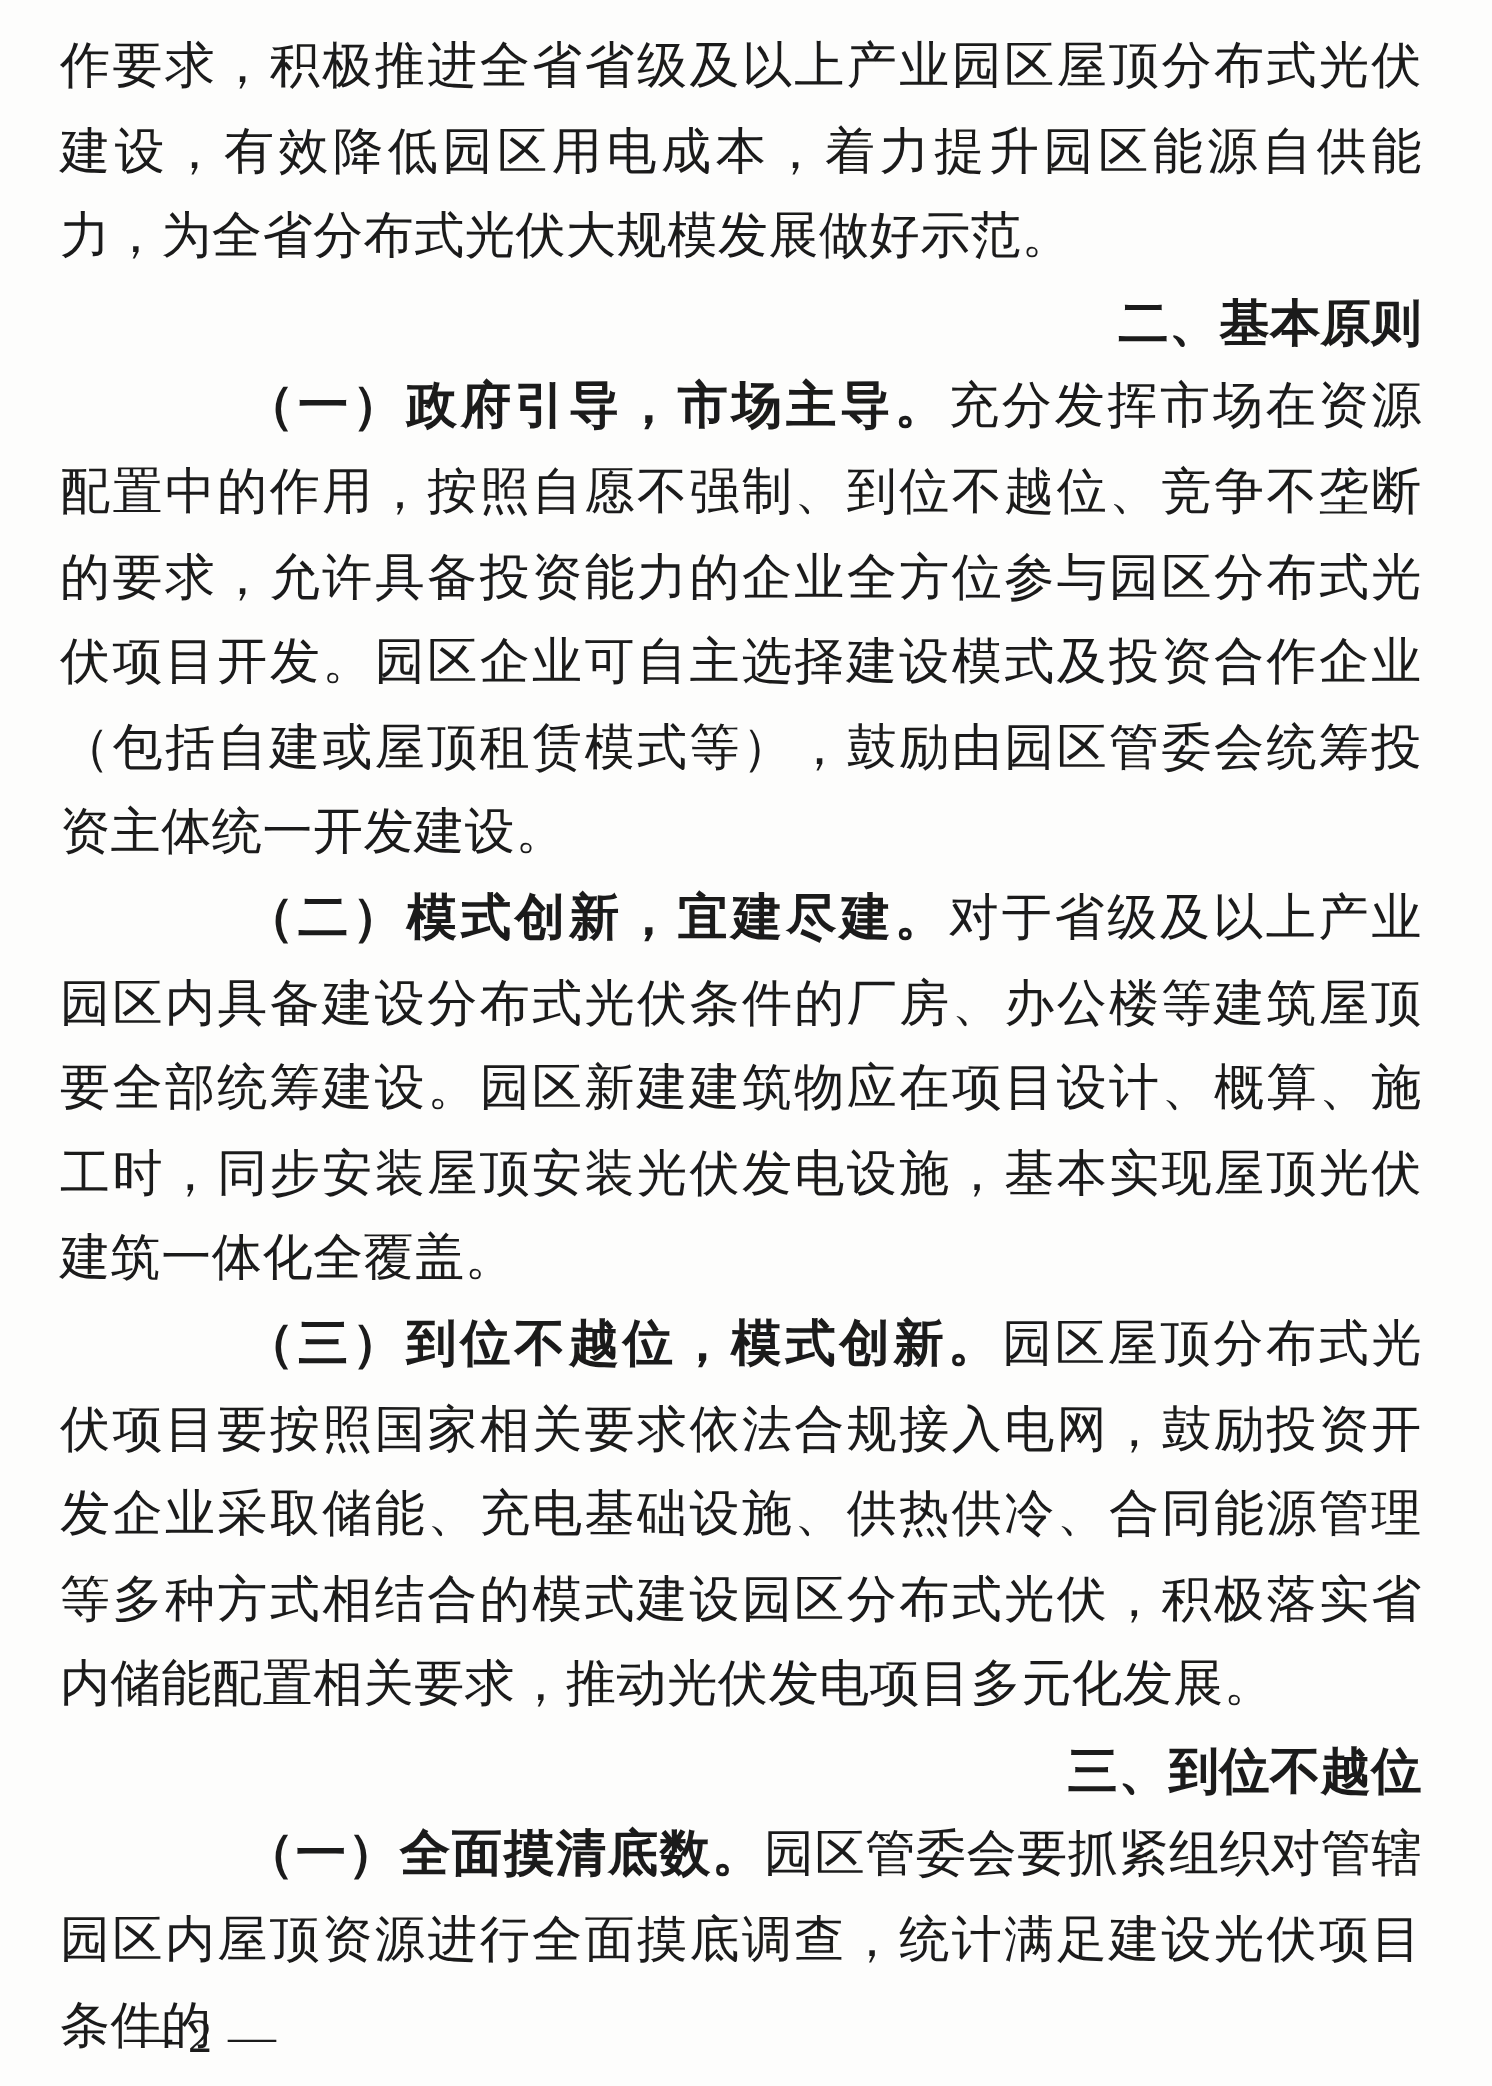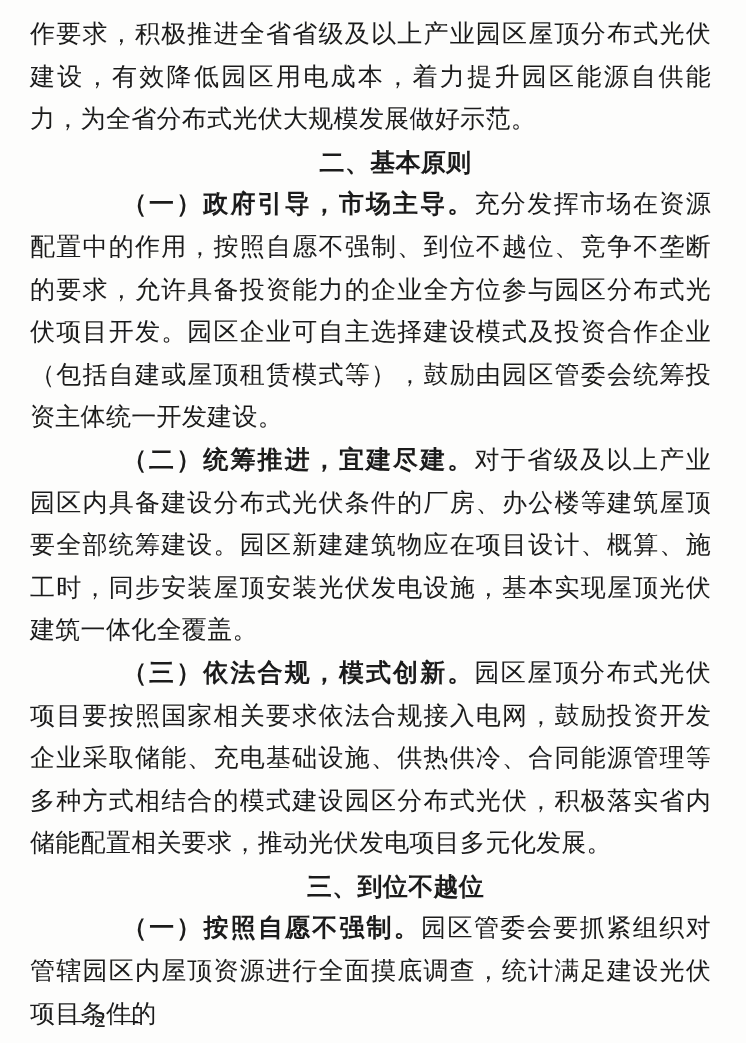--- a/index.html
+++ b/index.html
@@ -21,21 +21,21 @@
     text-justify: inter-character;
     letter-spacing: 0.3px;
   }
   p.para { text-indent: 2em; }
   p.para.continuation { text-indent: 0; }
   .section-heading {
     font-size: 25px;
     font-weight: bold;
     text-indent: 2em;
     font-family: "Liberation Sans", "DejaVu Sans", sans-serif;
-    text-align: center;
+    text-align: right;
   }
   .lead {
     font-weight: bold;
     letter-spacing: 1px;
     margin-left: 42px;
   }
   .page-number {
     position: absolute;
     left: 62px;
     bottom: 10px;
@@ -48,23 +48,23 @@
 <body>
 
 <div class="page-content">
 
   <p class="para continuation">作要求，积极推进全省省级及以上产业园区屋顶分布式光伏建设，有效降低园区用电成本，着力提升园区能源自供能力，为全省分布式光伏大规模发展做好示范。</p>
 
   <p class="section-heading">二、基本原则</p>
 
   <p class="para"><span class="lead">（一）政府引导，市场主导。</span><span>充分发挥市场在资源配置中的作用，按照自愿不强制、到位不越位、竞争不垄断的要求，允许具备投资能力的企业全方位参与园区分布式光伏项目开发。园区企业可自主选择建设模式及投资合作企业（包括自建或屋顶租赁模式等），鼓励由园区管委会统筹投资主体统一开发建设。</span></p>
 
-  <p class="para"><span class="lead">（二）统筹推进，宜建尽建。</span><span>对于省级及以上产业园区内具备建设分布式光伏条件的厂房、办公楼等建筑屋顶要全部统筹建设。园区新建建筑物应在项目设计、概算、施工时，同步安装屋顶安装光伏发电设施，基本实现屋顶光伏建筑一体化全覆盖。</span></p>
+  <p class="para"><span class="lead">（二）模式创新，宜建尽建。</span><span>对于省级及以上产业园区内具备建设分布式光伏条件的厂房、办公楼等建筑屋顶要全部统筹建设。园区新建建筑物应在项目设计、概算、施工时，同步安装屋顶安装光伏发电设施，基本实现屋顶光伏建筑一体化全覆盖。</span></p>
 
-  <p class="para"><span class="lead">（三）依法合规，模式创新。</span><span>园区屋顶分布式光伏项目要按照国家相关要求依法合规接入电网，鼓励投资开发企业采取储能、充电基础设施、供热供冷、合同能源管理等多种方式相结合的模式建设园区分布式光伏，积极落实省内储能配置相关要求，推动光伏发电项目多元化发展。</span></p>
+  <p class="para"><span class="lead">（三）到位不越位，模式创新。</span><span>园区屋顶分布式光伏项目要按照国家相关要求依法合规接入电网，鼓励投资开发企业采取储能、充电基础设施、供热供冷、合同能源管理等多种方式相结合的模式建设园区分布式光伏，积极落实省内储能配置相关要求，推动光伏发电项目多元化发展。</span></p>
 
   <p class="section-heading">三、到位不越位</p>
 
-  <p class="para"><span class="lead">（一）按照自愿不强制。</span><span>园区管委会要抓紧组织对管辖园区内屋顶资源进行全面摸底调查，统计满足建设光伏项目条件的</span></p>
+  <p class="para"><span class="lead">（一）全面摸清底数。</span><span>园区管委会要抓紧组织对管辖园区内屋顶资源进行全面摸底调查，统计满足建设光伏项目条件的</span></p>
 
 </div>
 
 <div class="page-number">— 2 —</div>
 
 </body></html>

